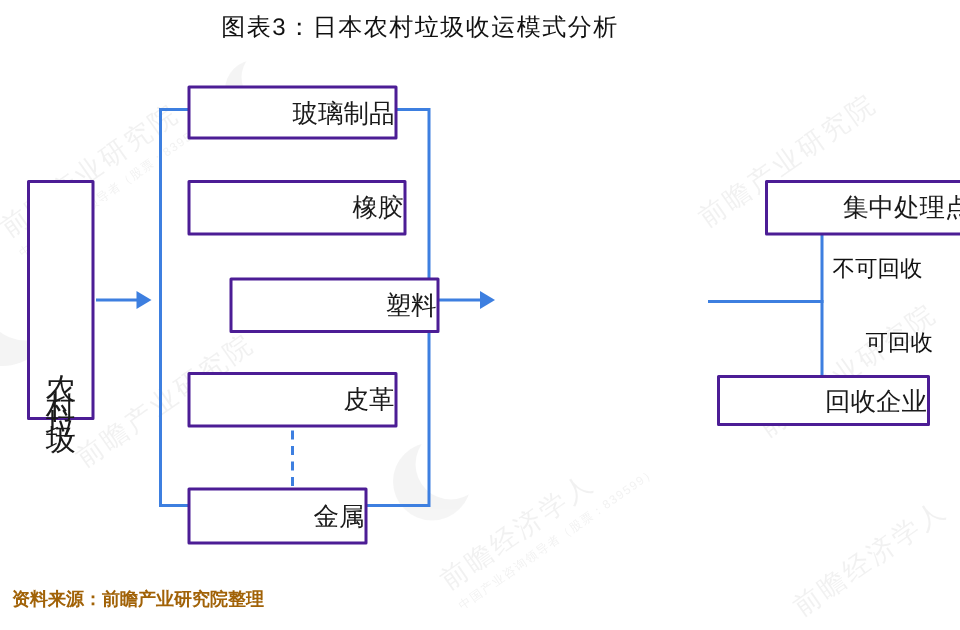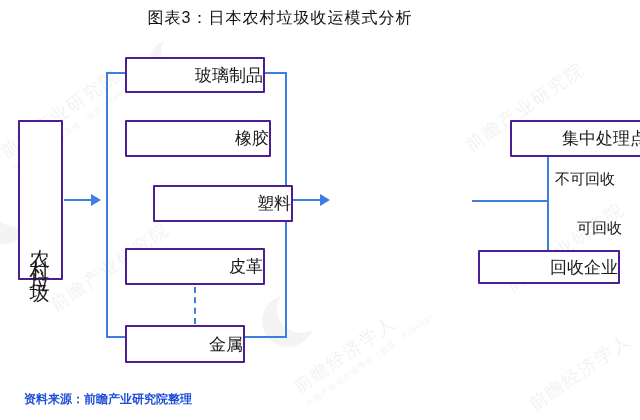--- a/index.html
+++ b/index.html
@@ -33,21 +33,21 @@
     padding-top:11px;font-weight:500;}
   .hline,.vline{position:absolute;background:#3d7fe0;z-index:2;}
   .hline{height:2px;} .vline{width:2px;}
   .dash-v{position:absolute;width:0;border-left:2px dashed #3d7fe0;z-index:2;}
   .arrowhead{
     position:absolute;width:0;height:0;z-index:2;
     border-top:6px solid transparent;border-bottom:6px solid transparent;
     border-left:10px solid #3d7fe0;
   }
   .edge-label{position:absolute;font-size:15px;color:#111;z-index:3;white-space:nowrap;text-align:center;}
-  .footer-source{position:absolute;left:8px;top:391px;font-size:12px;font-weight:600;color:#1d4ed8;margin-left:16px;}
+  .footer-source{position:absolute;left:8px;top:391px;font-size:12px;font-weight:600;color:#a16207;}
   .footer-credit{position:absolute;right:10px;top:391px;font-size:13px;color:#9b9b9b;}
 </style>
 </head>
 <body>
 
 <div id="stage">
 
   <div class="wm" style="left:-8px;top:95px;">
     <span>前瞻产业研究院</span>
     <span class="tag">中国产业咨询领导者（股票：839599）</span>

